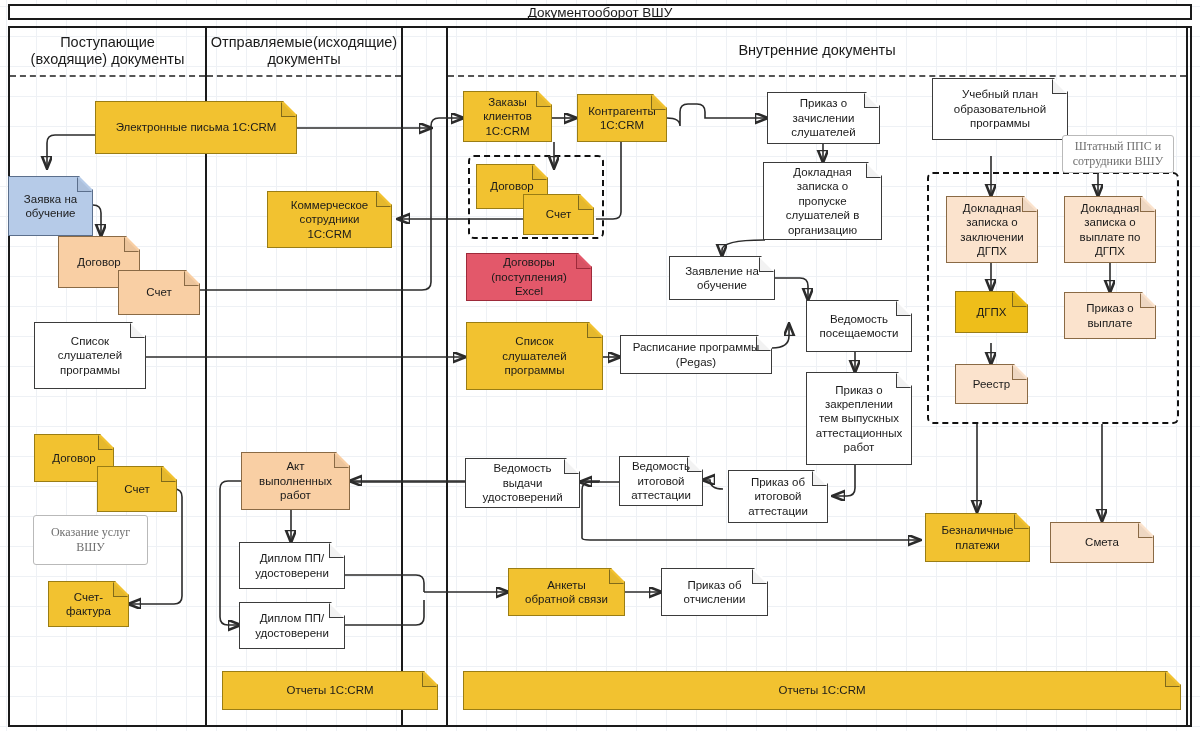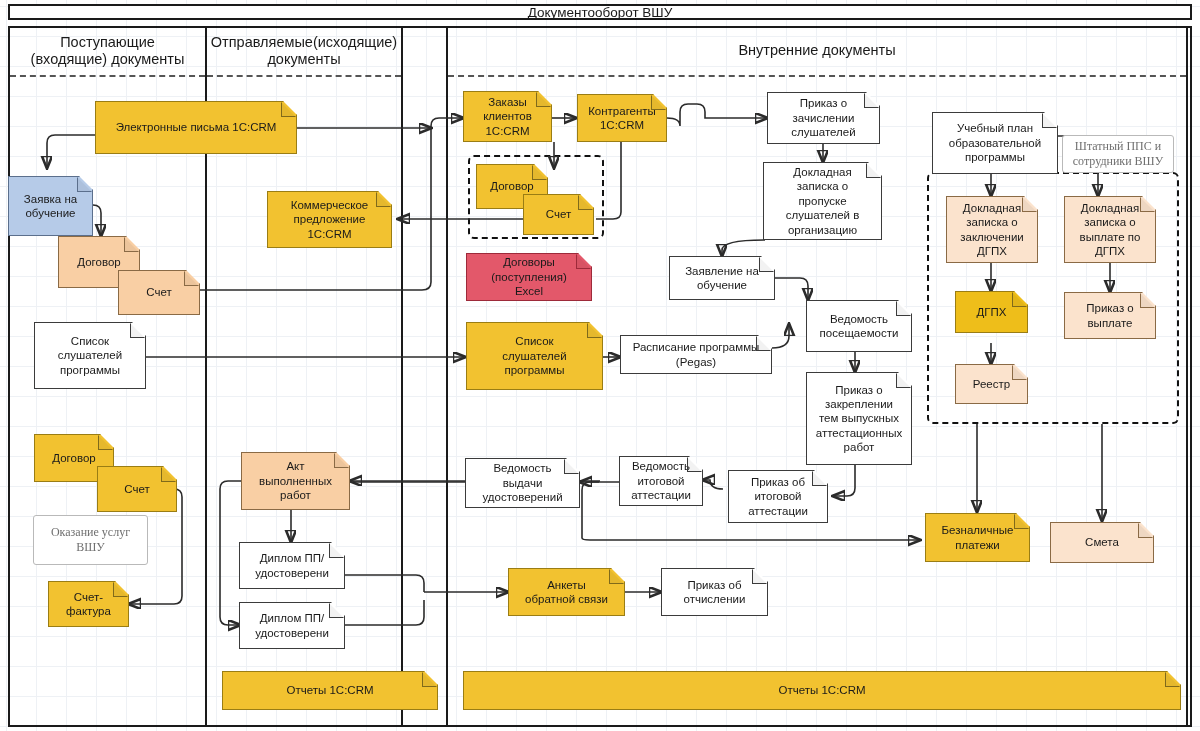--- a/index.html
+++ b/index.html
@@ -214,21 +214,21 @@
 
   <div class="doc yellow" style="left:48px;top:581px;width:81px;height:46px;">
     <span class="fold"></span>
     <span style="white-space:pre-line;">Счет-
 фактура</span>
   </div>
 
   <div class="doc yellow" style="left:267px;top:191px;width:125px;height:57px;">
     <span class="fold"></span>
     <span style="white-space:pre-line;">Коммерческое
-предложение
+сотрудники
 1С:CRM</span>
   </div>
 
   <div class="doc peach" style="left:241px;top:452px;width:109px;height:58px;">
     <span class="fold"></span>
     <span style="white-space:pre-line;">Акт
 выполненных
 работ</span>
   </div>
 
@@ -349,21 +349,21 @@
     <span class="fold"></span>
     <span style="white-space:pre-line;">Анкеты
 обратной связи</span>
   </div>
   <div class="doc white" style="left:661px;top:568px;width:107px;height:48px;">
     <span class="fold"></span>
     <span style="white-space:pre-line;">Приказ об
 отчислении</span>
   </div>
 
-  <div class="doc white" style="left:932px;top:112px;width:126px;height:62px;justify-content:center;">
+  <div class="doc white" style="left:932px;top:78px;width:136px;height:62px;justify-content:center;">
     <span class="fold"></span>
     <span style="white-space:pre-line;">Учебный план
 образовательной
 программы</span>
   </div>
   <div class="callout" style="left:1062px;top:135px;width:112px;height:38px;">
     <span style="white-space:pre-line;">Штатный ППС и
 сотрудники ВШУ</span>
   </div>
 

